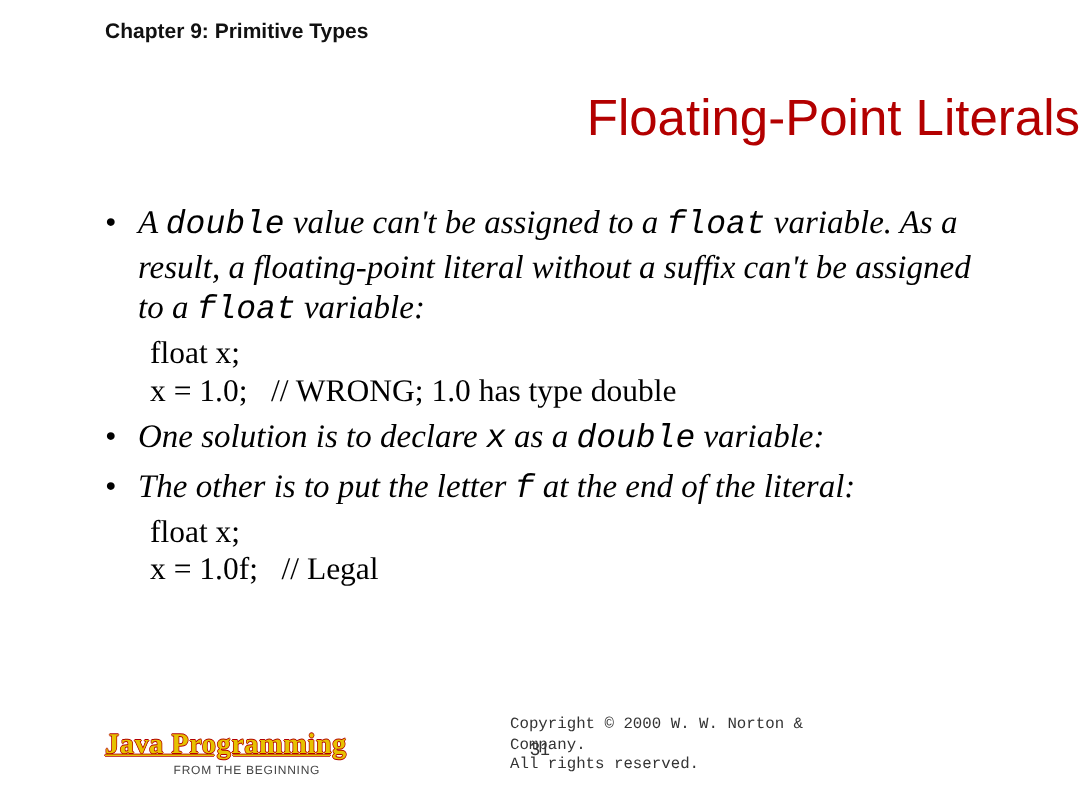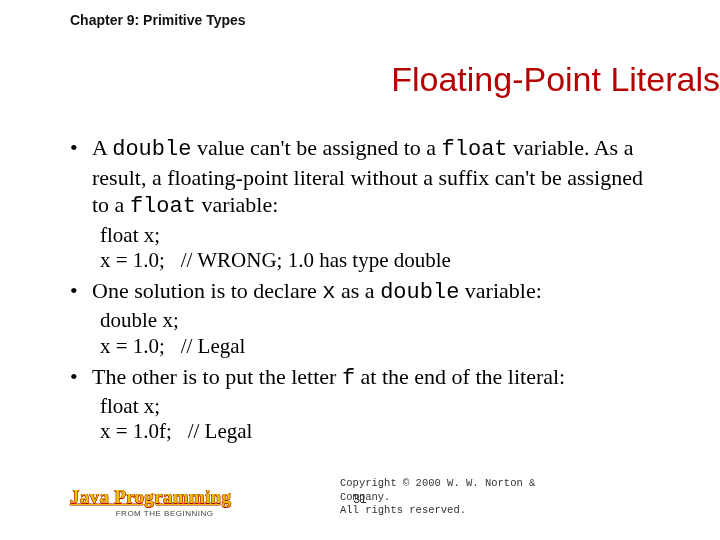--- a/index.html
+++ b/index.html
@@ -49,20 +49,21 @@
     display: flex;
     margin-top: 4px;
   }
   .bullet .dot {
     width: 22px;
     flex: 0 0 22px;
     text-align: left;
   }
   .bullet .text {
     flex: 1;
+    font-style: italic;
   }
   .code-block {
     font-family: Liberation Serif, serif;
     font-size: 21px;
     margin-left: 30px;
     margin-top: 2px;
     white-space: pre;
     line-height: 1.2;
   }
   .in-code {
@@ -133,22 +134,20 @@
     <div class="code-block">float x;
 x = 1.0;   // WRONG; 1.0 has type double</div>
 
     <div class="bullet">
       <div class="dot">•</div>
       <div class="text">
         <span>One solution is to declare </span><span class="in-code">x</span><span> as a </span><span class="in-code">double</span><span> variable:</span>
       </div>
     </div>
 
-    <div class="code-block">double x;
-x = 1.0;   // Legal</div>
 
     <div class="bullet">
       <div class="dot">•</div>
       <div class="text">
         <span>The other is to put the letter </span><span class="in-code">f</span><span> at the end of the literal:</span>
       </div>
     </div>
 
     <div class="code-block">float x;
 x = 1.0f;   // Legal</div>

